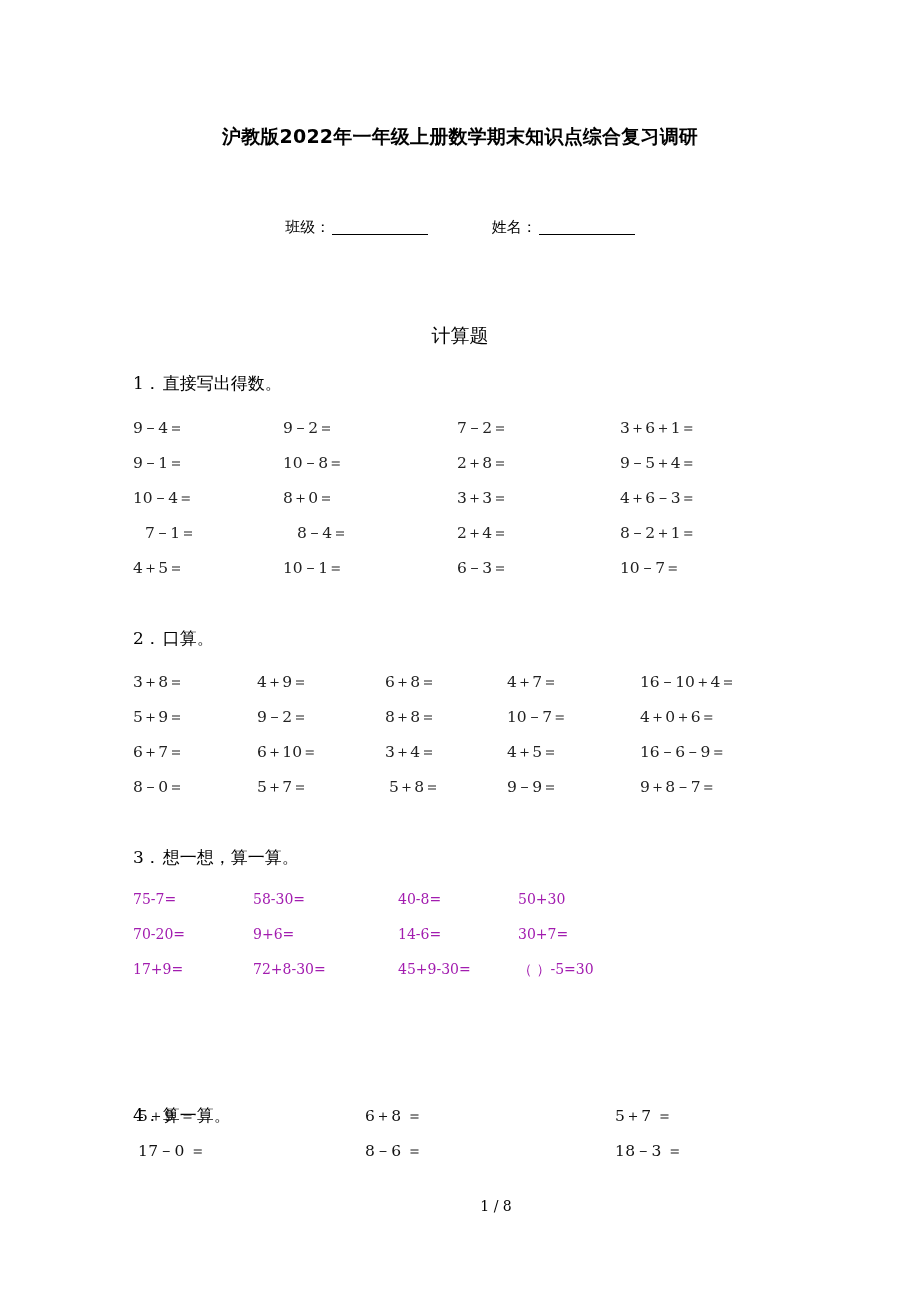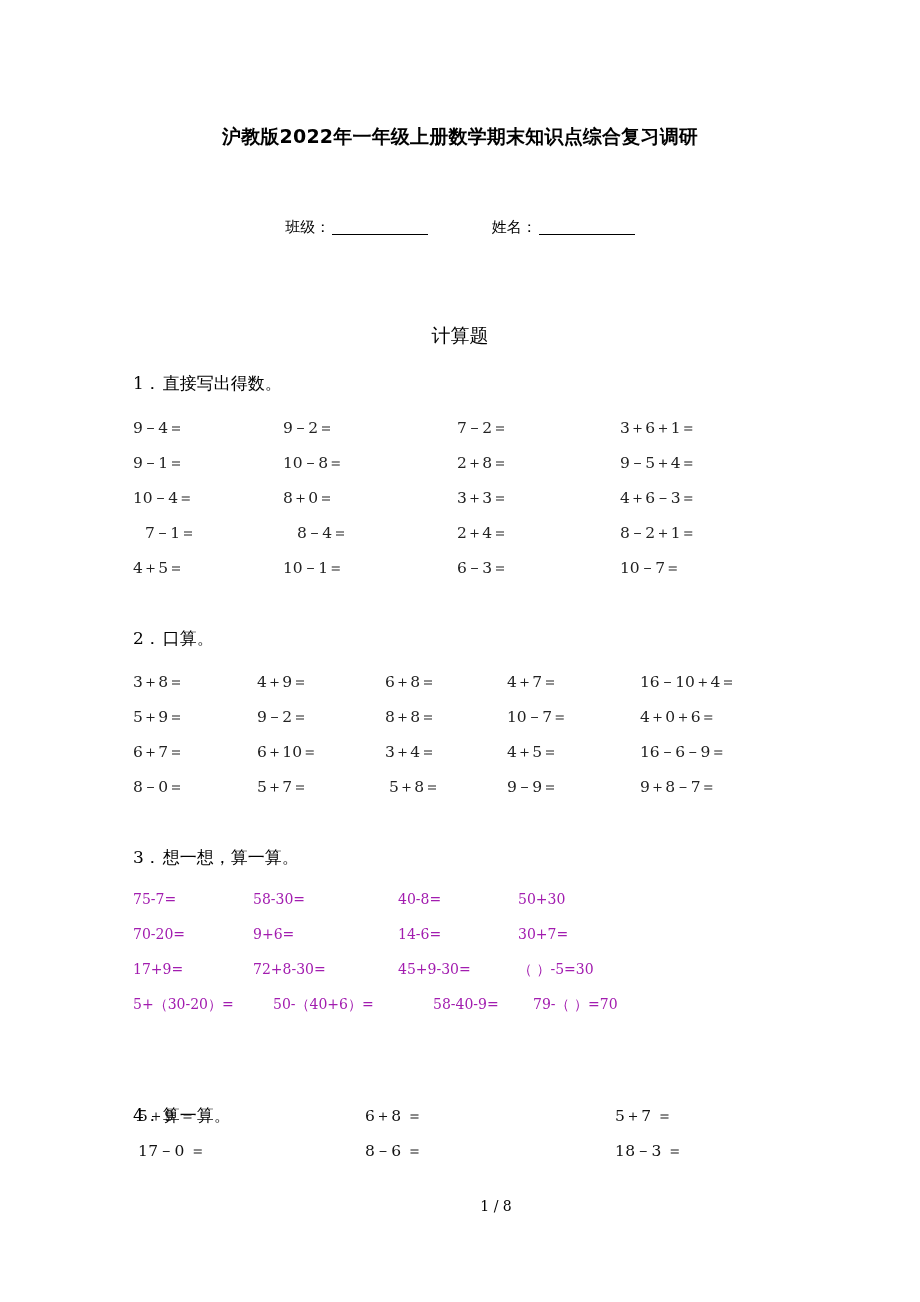--- a/index.html
+++ b/index.html
@@ -230,26 +230,20 @@
         <div class="cell" style="left: 120px;">9+6=</div>
         <div class="cell" style="left: 265px;">14-6=</div>
         <div class="cell" style="left: 385px;">30+7=</div>
       </div>
       <div class="row">
         <div class="cell" style="left: 0px;">17+9=</div>
         <div class="cell" style="left: 120px;">72+8-30=</div>
         <div class="cell" style="left: 265px;">45+9-30=</div>
         <div class="cell" style="left: 385px;">（  ）-5=30</div>
       </div>
-      <div class="row">
-        <div class="cell" style="left: 0px;">5+（30-20）=</div>
-        <div class="cell" style="left: 140px;">50-（40+6）=</div>
-        <div class="cell" style="left: 300px;">58-40-9=</div>
-        <div class="cell" style="left: 400px;">79-（  ）=70</div>
-      </div>
     </div>
 
   <div class="qhead" style="top:1104px;">
     <span class="qnum">4．</span><span>算一算。</span>
   </div>
   <div class="grid style-c" id="grid-4" style="top:1106px;">
       <div class="row">
         <div class="cell" style="left: 5px;">5＋9 ＝</div>
         <div class="cell" style="left: 232px;">6＋8 ＝</div>
         <div class="cell" style="left: 482px;">5＋7 ＝</div>

